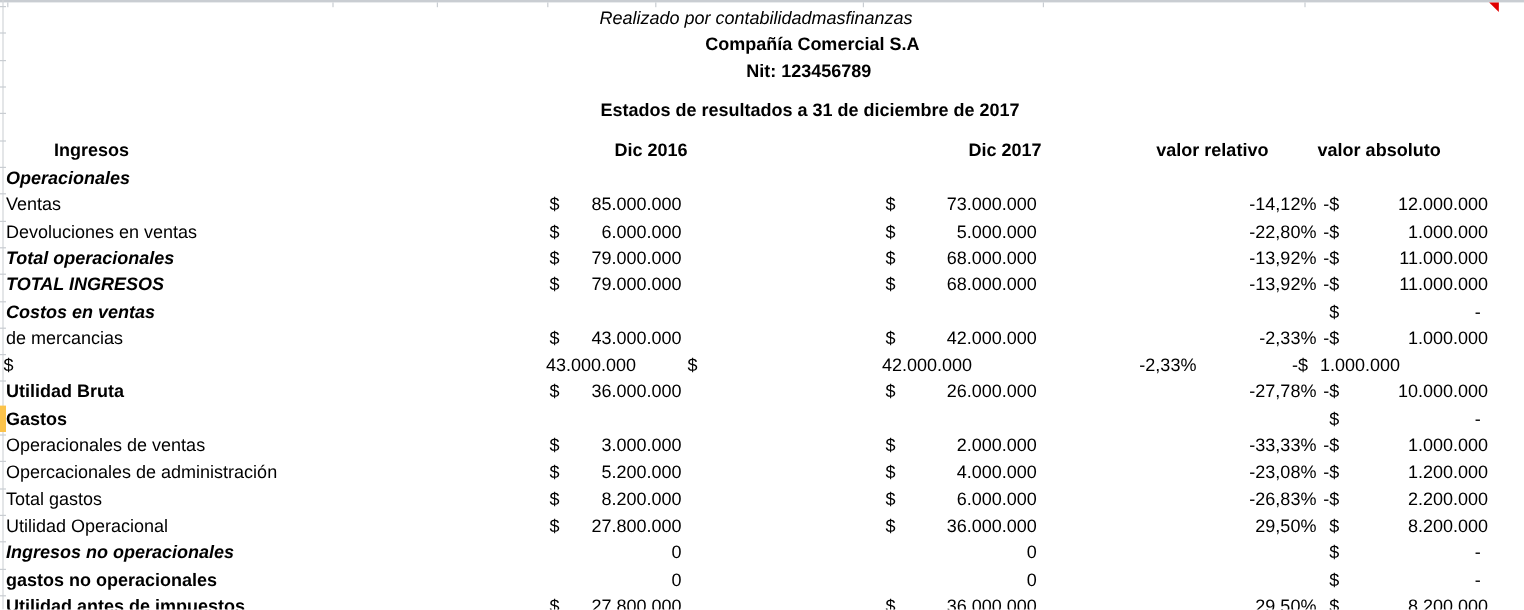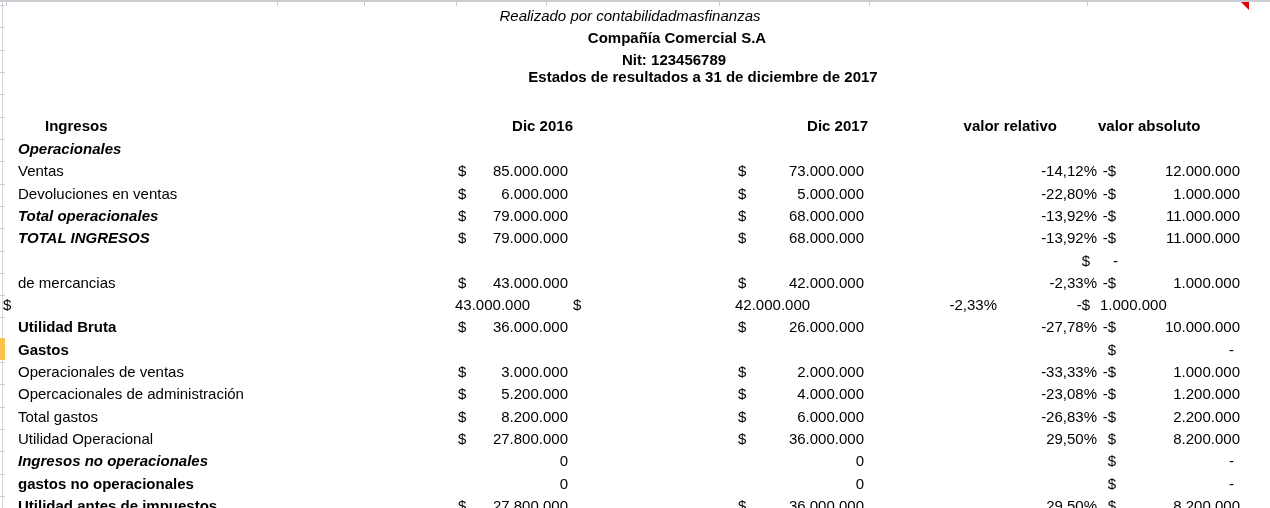--- a/index.html
+++ b/index.html
@@ -23,21 +23,21 @@
   
   #rows{position:absolute;left:0;top:137.3px;width:1270px;}
   .row{
     position:relative;
     display:grid;
     grid-template-columns:455px 25px 90px 165px 25px 106px 134px 100px 26px 116px 1fr;
     height:22.32px;align-items:center;white-space:nowrap;
   }
   .row.bold .c-label{font-weight:bold;}
   .row.bold-italic .c-label{font-weight:bold;font-style:italic;}
-  .c-label{padding-left:18px;overflow:visible;}
+  .c-label{padding-left:5px;overflow:visible;}
   .c-sym{padding-left:3px;text-align:left;}
   .c-val{text-align:right;padding-right:2px;}
   .c-rel{text-align:right;padding-right:3px;}
   .c-sabs{text-align:right;padding-right:10px;}
   .c-vabs{text-align:right;padding-right:2px;}
   .c-vabs.dash{padding-right:8px;}
   
   .fill-marker{position:absolute;left:0;top:0;width:5px;height:22.32px;display:none;}
   .row.has-marker .fill-marker{display:block;}
   .comment-tri{
@@ -83,21 +83,21 @@
     <div class="row-tick" style="top: 451.4px;"></div>
     <div class="row-tick" style="top: 473.72px;"></div>
     <div class="row-tick" style="top: 496.04px;"></div>
   </div>
 
 <div class="comment-tri"></div>
 
 <div class="title t-italic" style="left:630px;top:5px;">Realizado por contabilidadmasfinanzas</div>
 <div class="title t-bold" style="left:677px;top:26.6px;">Compañía Comercial S.A</div>
 <div class="title t-bold" style="left:674px;top:48.9px;">Nit: 123456789</div>
-<div class="title t-bold" style="left:675px;top:66px;margin-left:28px;">Estados de resultados a 31 de diciembre de 2017</div>
+<div class="title t-bold" style="left:675px;top:82px;">Estados de resultados a 31 de diciembre de 2017</div>
 
 <div class="hdr" style="left:5px;margin-left:40px;">Ingresos</div>
 <div class="hdr" style="right:697px;">Dic 2016</div>
 <div class="hdr" style="right:402px;">Dic 2017</div>
 <div class="hdr" style="right:213px;">valor relativo</div>
 <div class="hdr" style="left:1098px;">valor absoluto</div>
 
 <div id="rows">
     <div class="row bold-italic">
 
@@ -164,20 +164,21 @@
     <div class="c-sym">$</div>
     <div class="c-val">68.000.000</div>
     <div class="c-gap"></div>
     <div class="c-rel">-13,92%</div>
     <div class="c-sabs">-$</div>
     <div class="c-vabs">11.000.000</div>
     <div class="c-gap"></div>
   </div>
     <div class="row bold-italic">
 
+    <div class="c-label">Costos en ventas</div>
     <div class="c-sym"></div>
     <div class="c-val"></div>
     <div class="c-gap"></div>
     <div class="c-sym"></div>
     <div class="c-val"></div>
     <div class="c-gap"></div>
     <div class="c-rel"></div>
     <div class="c-sabs">$</div>
     <div class="c-vabs dash">-</div>
     <div class="c-gap"></div>

